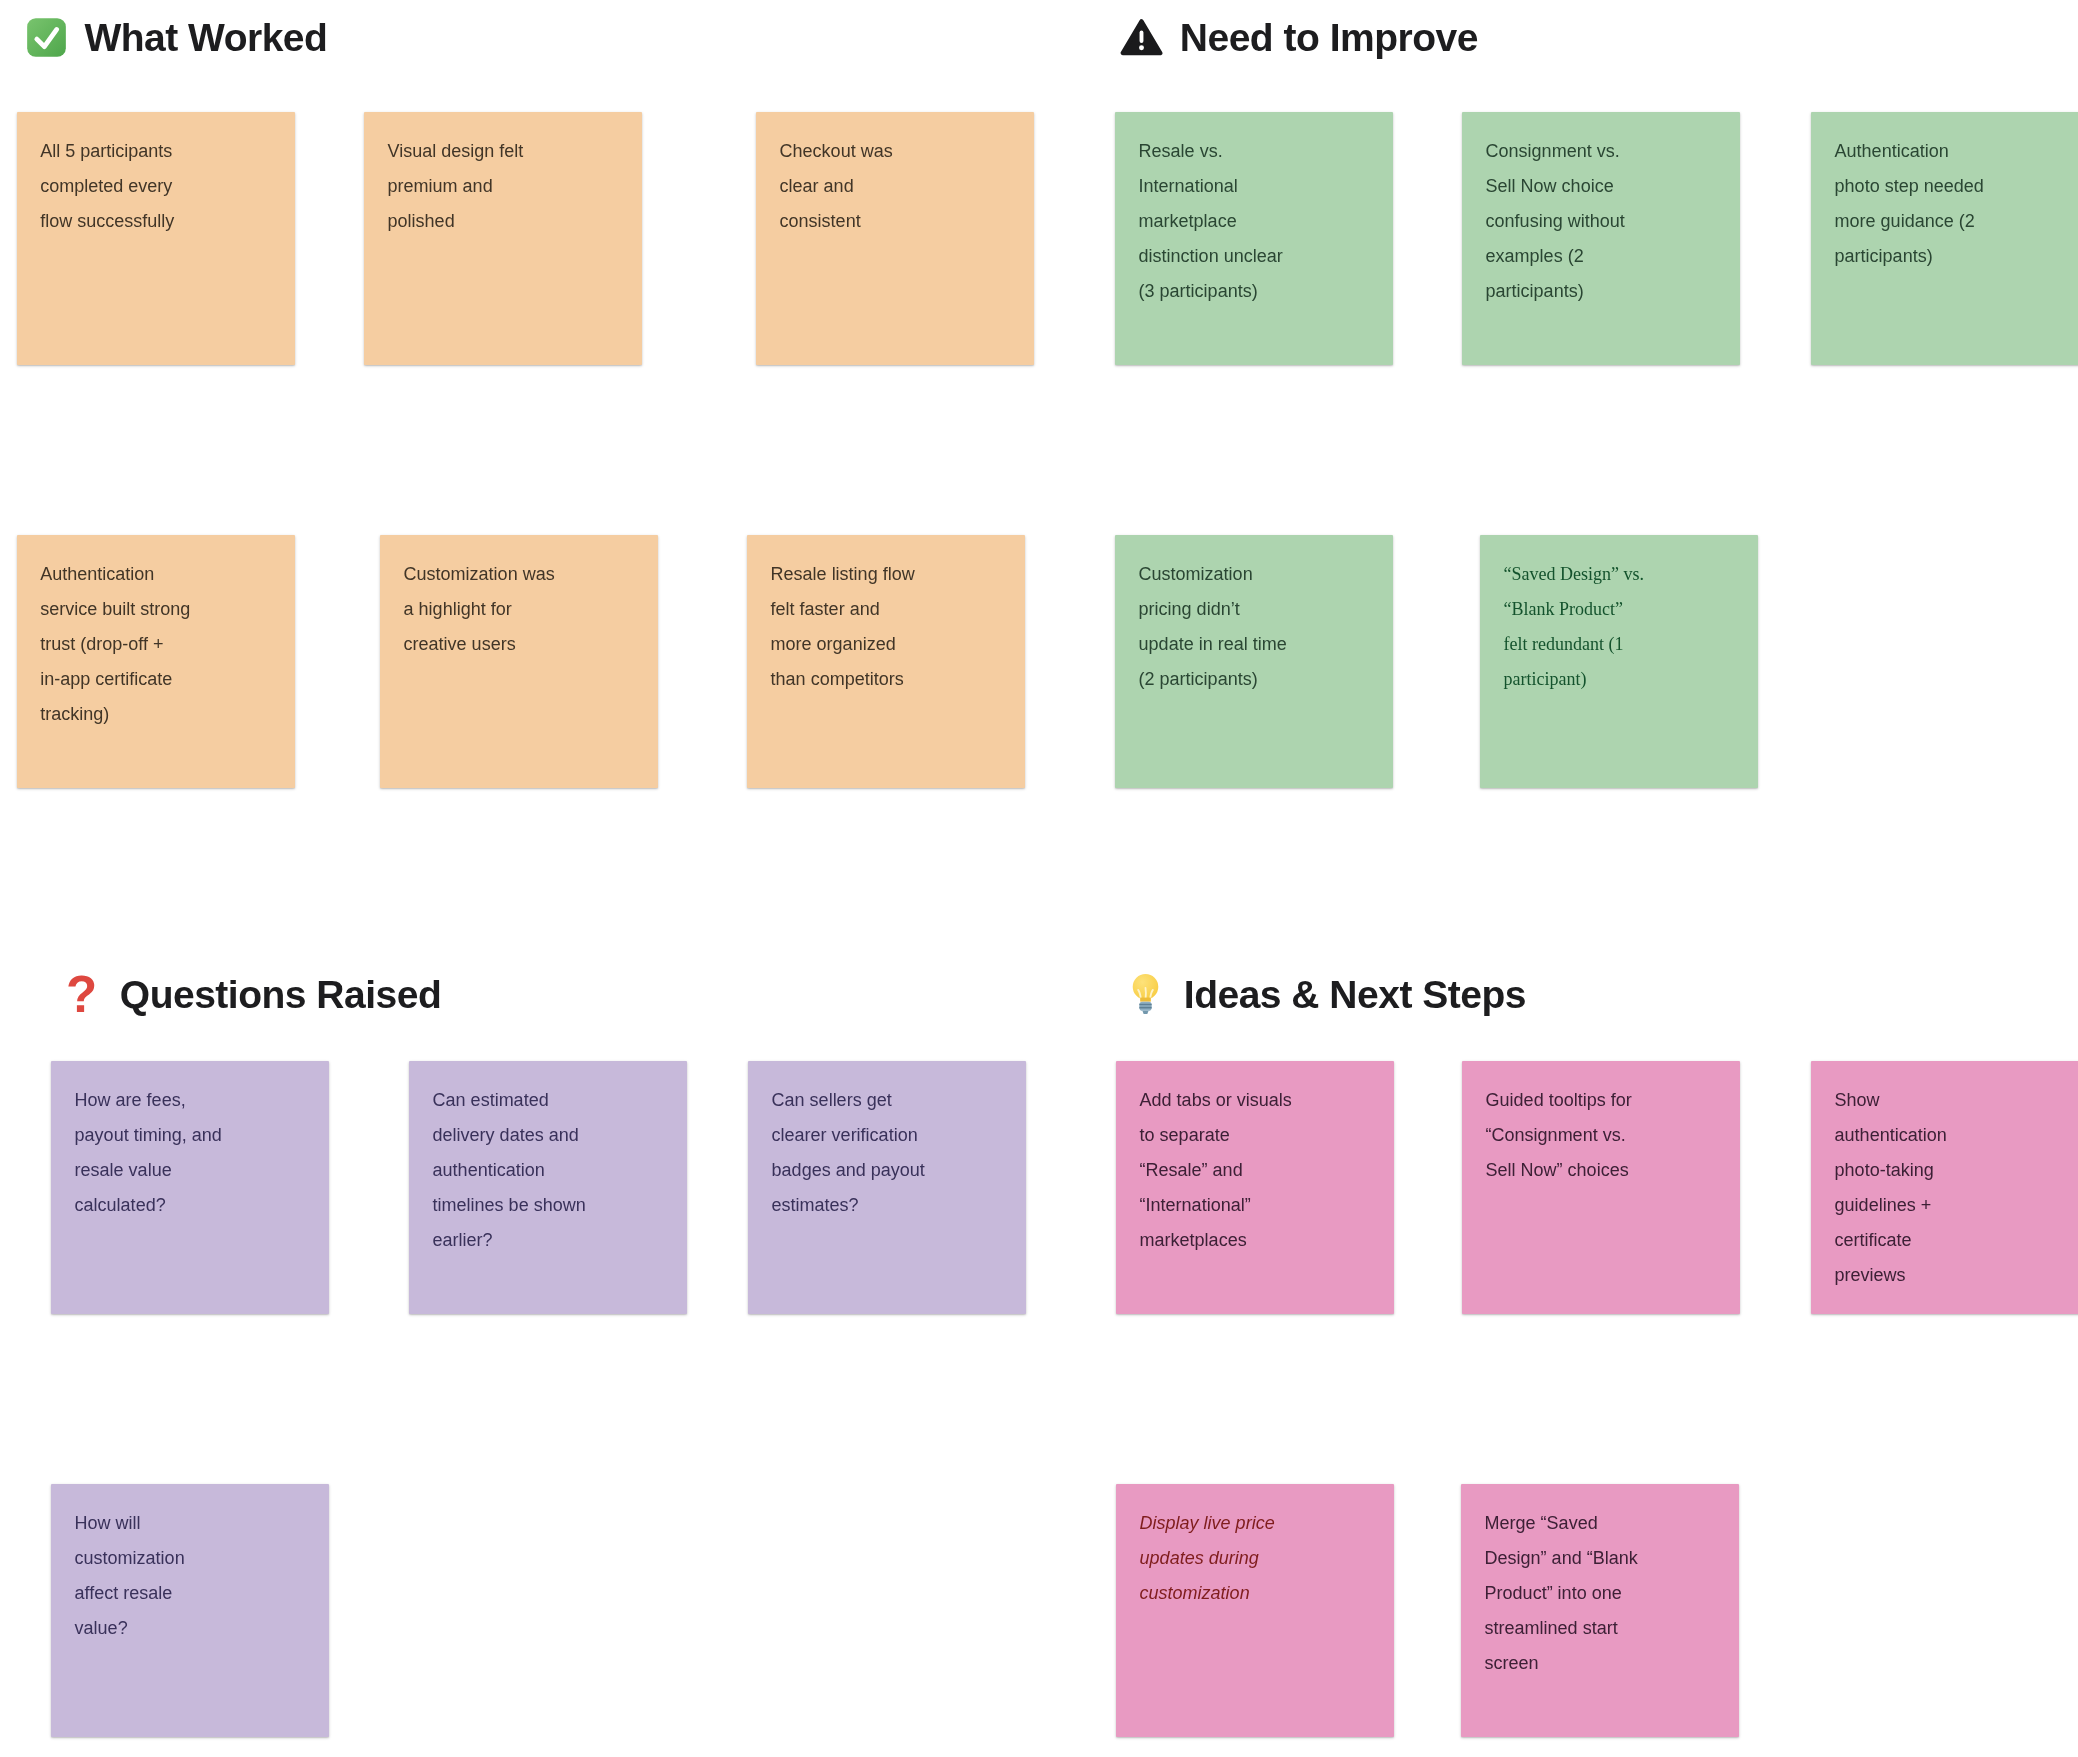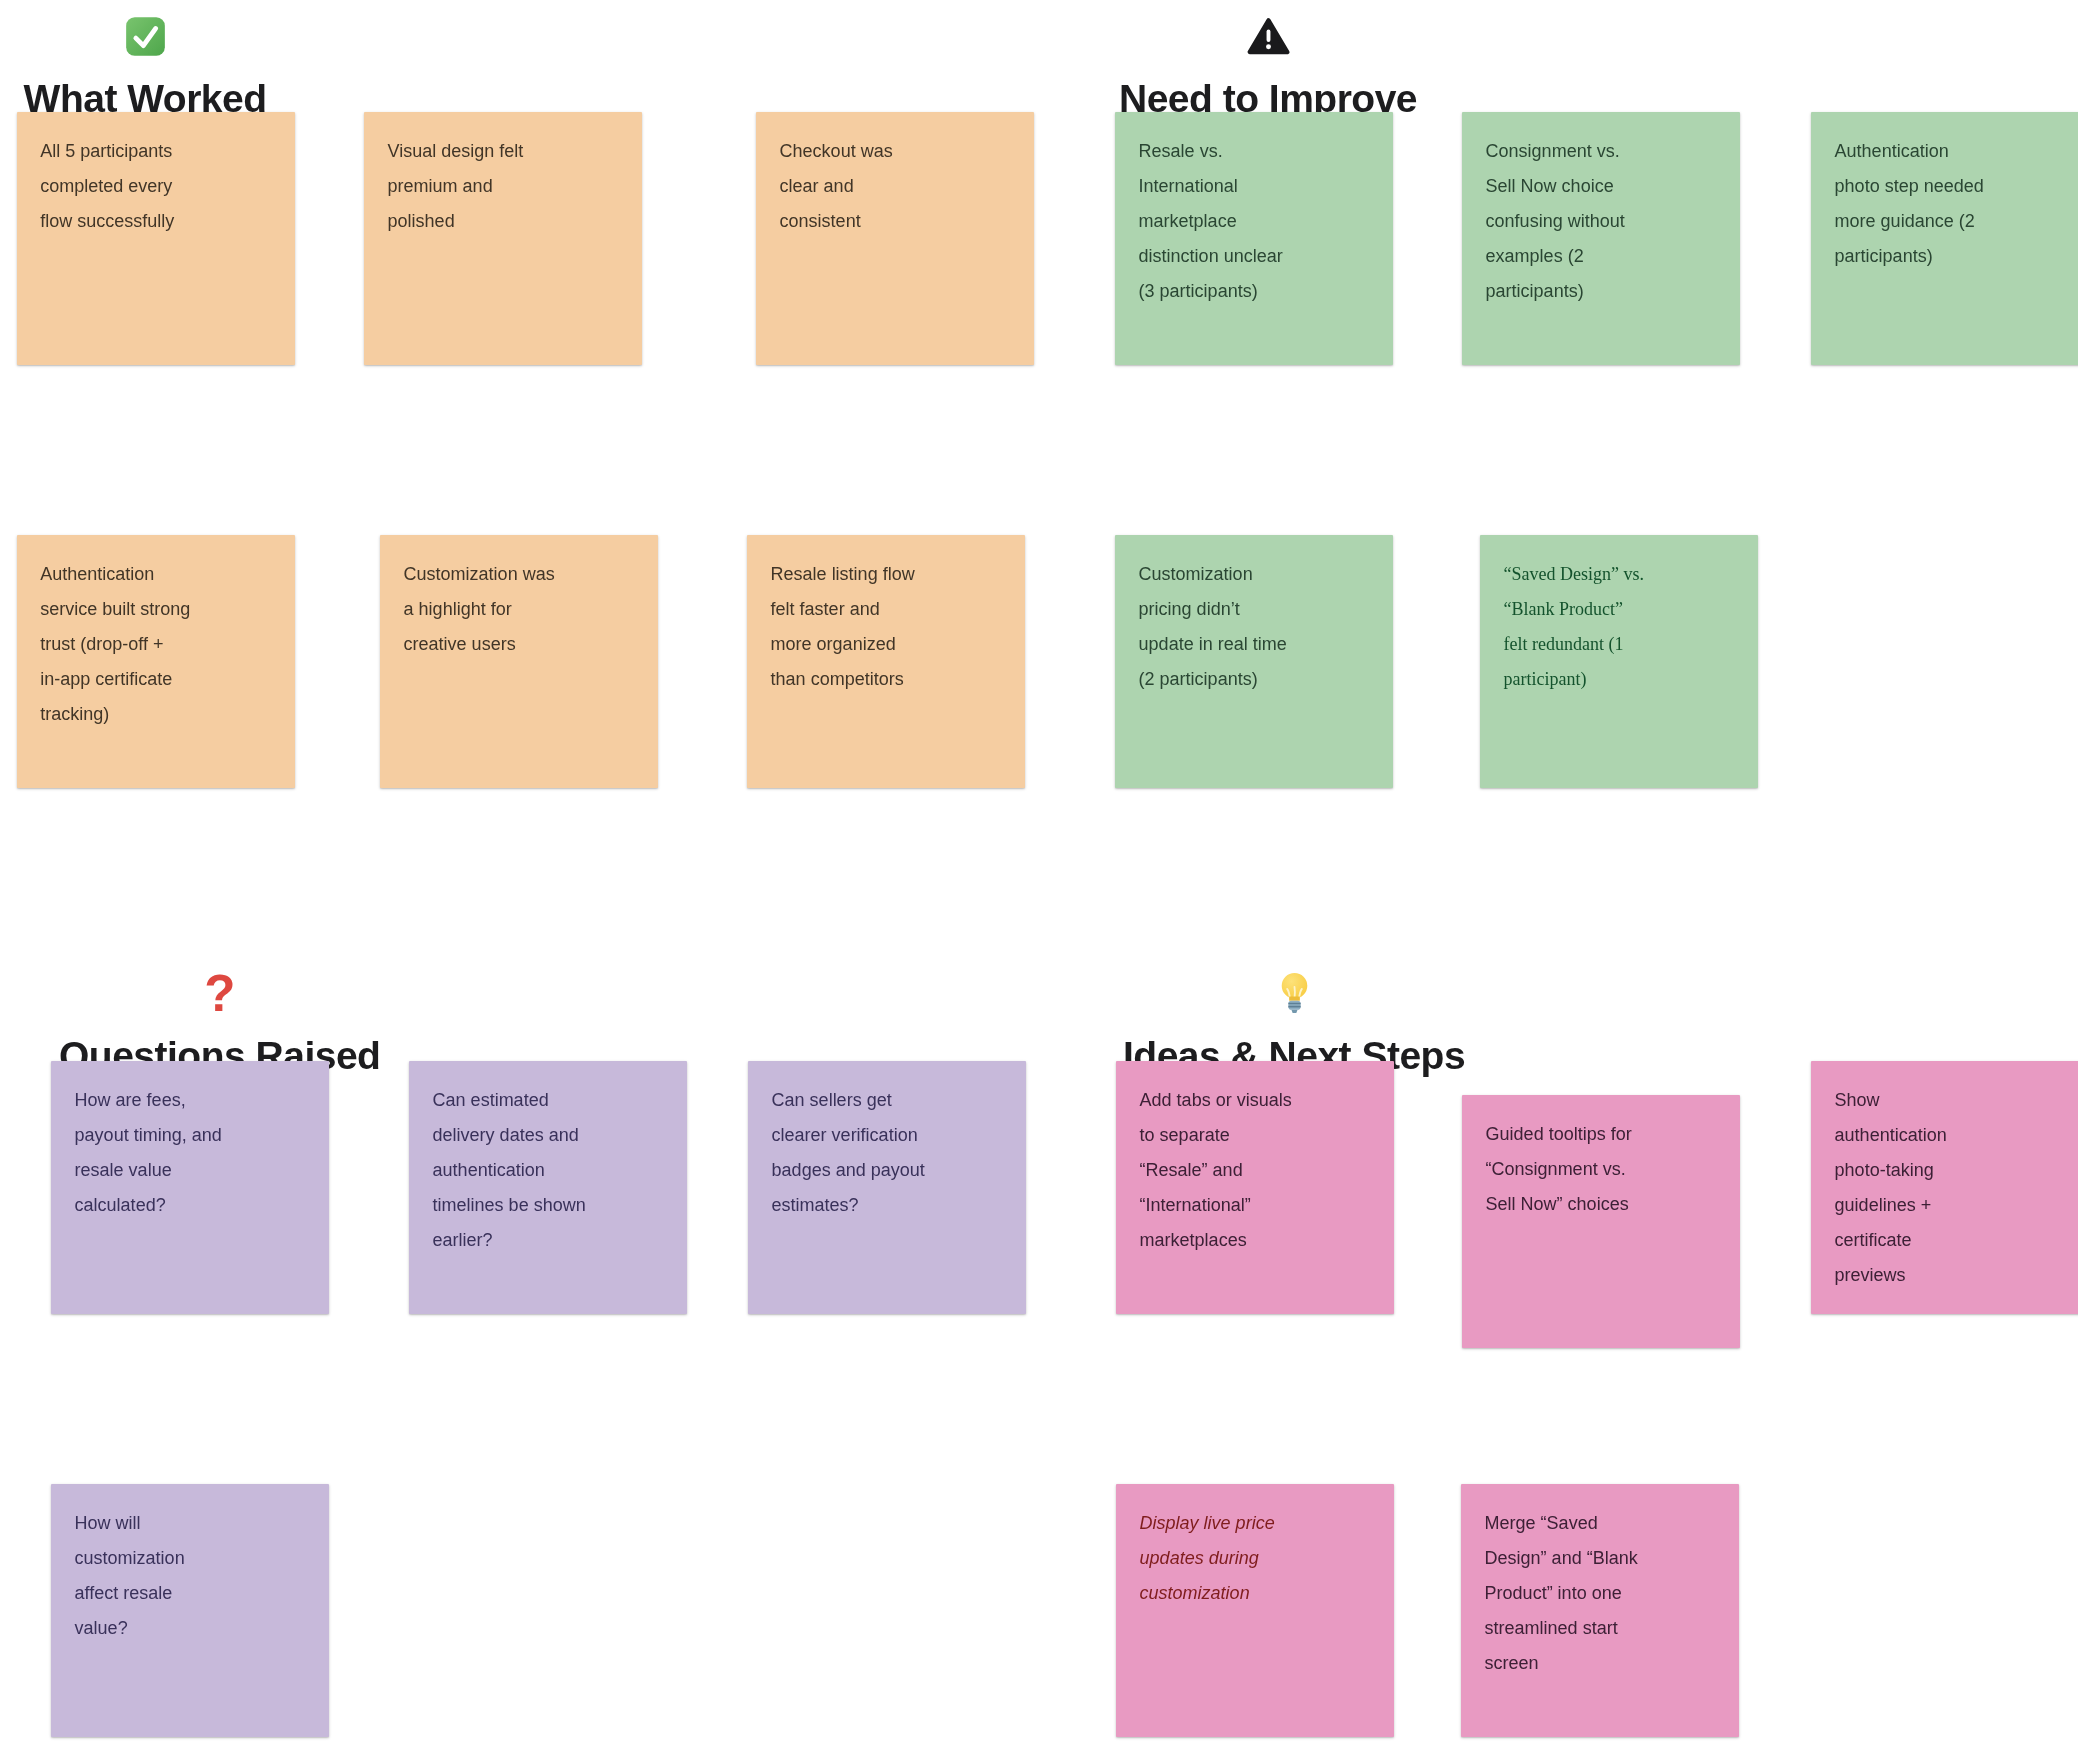--- a/index.html
+++ b/index.html
@@ -4,21 +4,20 @@
 <style>
   html,body { margin:0; padding:0; background:#ffffff; }
   body { font-family:"Liberation Sans","DejaVu Sans",sans-serif; }
   #board {
     position:relative; width:2079px; height:1757px;
     background:#ffffff; overflow:hidden;
   }
   .section-header {
     position:absolute; display:flex; align-items:center; gap:15.8px;
     height:47px;
-    flex-direction:column;
   }
   .section-header .hicon {
     width:45px; height:45px; display:flex; align-items:center; justify-content:center;
     flex:0 0 auto;
   }
   .section-title {
     font-size:39px; font-weight:600; color:#1d1d1f; letter-spacing:-0.5px;
     line-height:47px; white-space:nowrap;
   }
   .qmark {
@@ -182,21 +181,21 @@
   <div class="note s2n3" style="background: rgb(199, 185, 218); color: rgb(57, 49, 90);">How will
 customization
 affect resale
 value?</div>
 
   <div class="note s3n0" style="background: rgb(232, 154, 194); color: rgb(61, 32, 54);">Add tabs or visuals
 to separate
 “Resale” and
 “International”
 marketplaces</div>
-  <div class="note s3n1" style="background: rgb(232, 154, 194); color: rgb(61, 32, 54); margin-top: 34px;">Guided tooltips for
+  <div class="note s3n1" style="background: rgb(232, 154, 194); color: rgb(61, 32, 54);">Guided tooltips for
 “Consignment vs.
 Sell Now” choices</div>
   <div class="note s3n2" style="background: rgb(232, 154, 194); color: rgb(61, 32, 54);">Show
 authentication
 photo-taking
 guidelines +
 certificate
 previews</div>
   <div class="note s3n3" style="background: rgb(232, 154, 194); color: #7f1d1d; font-style: italic;">Display live price
 updates during

